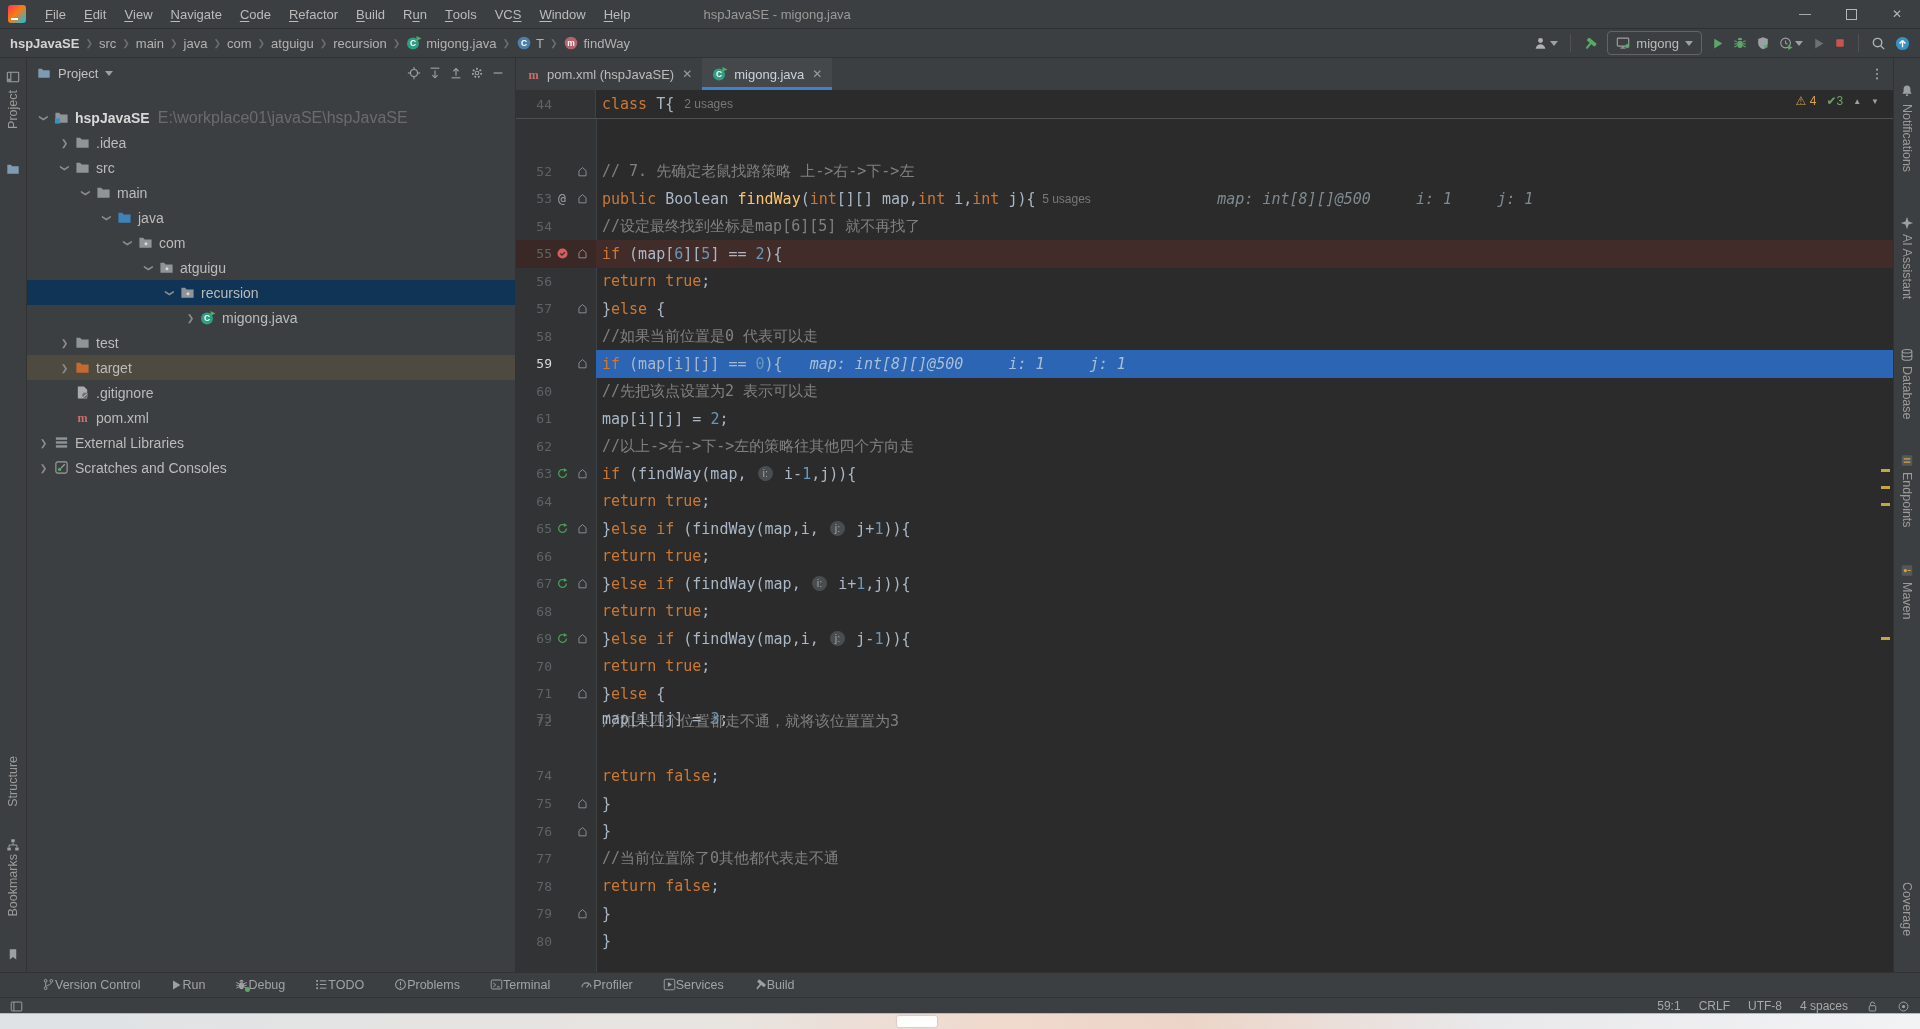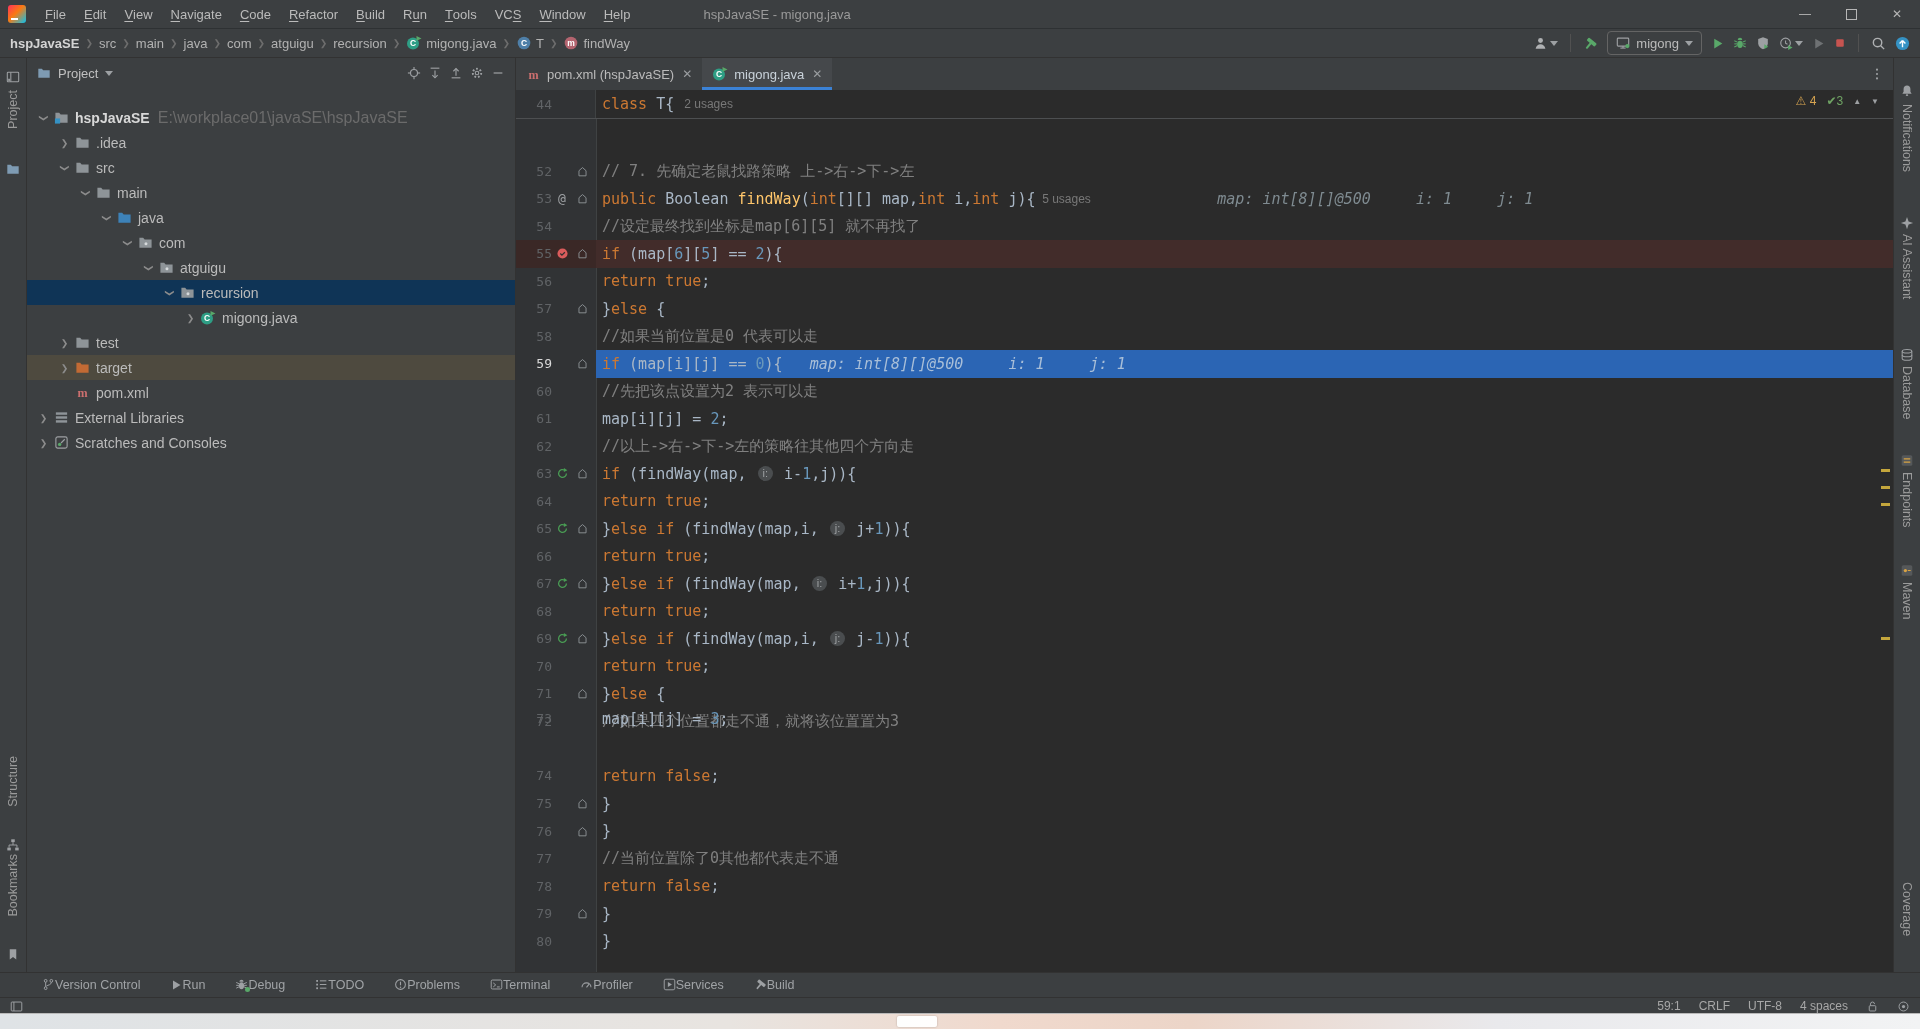--- a/index.html
+++ b/index.html
@@ -542,20 +542,31 @@
             <svg width="15" height="15" viewBox="0 0 16 16" fill="none">
               <path d="M1.5 3h4l1.6 1.8h7.4v8.7H1.5z" fill="#C26A34"></path>
             </svg>
           </span>
           <span class="tlabel">target</span>
         </div>
         <div class="trow" style="padding-left: 29px;">
           <span class="chev"></span>
           <span class="ticon">
             <svg width="15" height="15" viewBox="0 0 16 16" fill="none">
+              <path d="M3 1.5h6.5l3.5 3.5v9.5H3z" fill="#A9ACAE"></path>
+              <circle cx="10.8" cy="11" r="3" fill="#6E7173"></circle>
+              <line x1="9" y1="13" x2="12.8" y2="9.2" stroke="#caccce" stroke-width="1"></line>
+            </svg>
+          </span>
+          <span class="tlabel">.gitignore</span>
+        </div>
+        <div class="trow" style="padding-left: 29px;">
+          <span class="chev"></span>
+          <span class="ticon">
+            <svg width="15" height="15" viewBox="0 0 16 16" fill="none">
               <text x="8" y="12.5" text-anchor="middle" font-size="13" font-weight="bold" fill="#CB6F6F" font-family="Liberation Serif">m</text>
             </svg>
           </span>
           <span class="tlabel">pom.xml</span>
         </div>
         <div class="trow" style="padding-left: 8px;">
           <span class="chev">❯</span>
           <span class="ticon">
             <svg width="15" height="15" viewBox="0 0 16 16" fill="none">
               <g fill="#8E9498">

